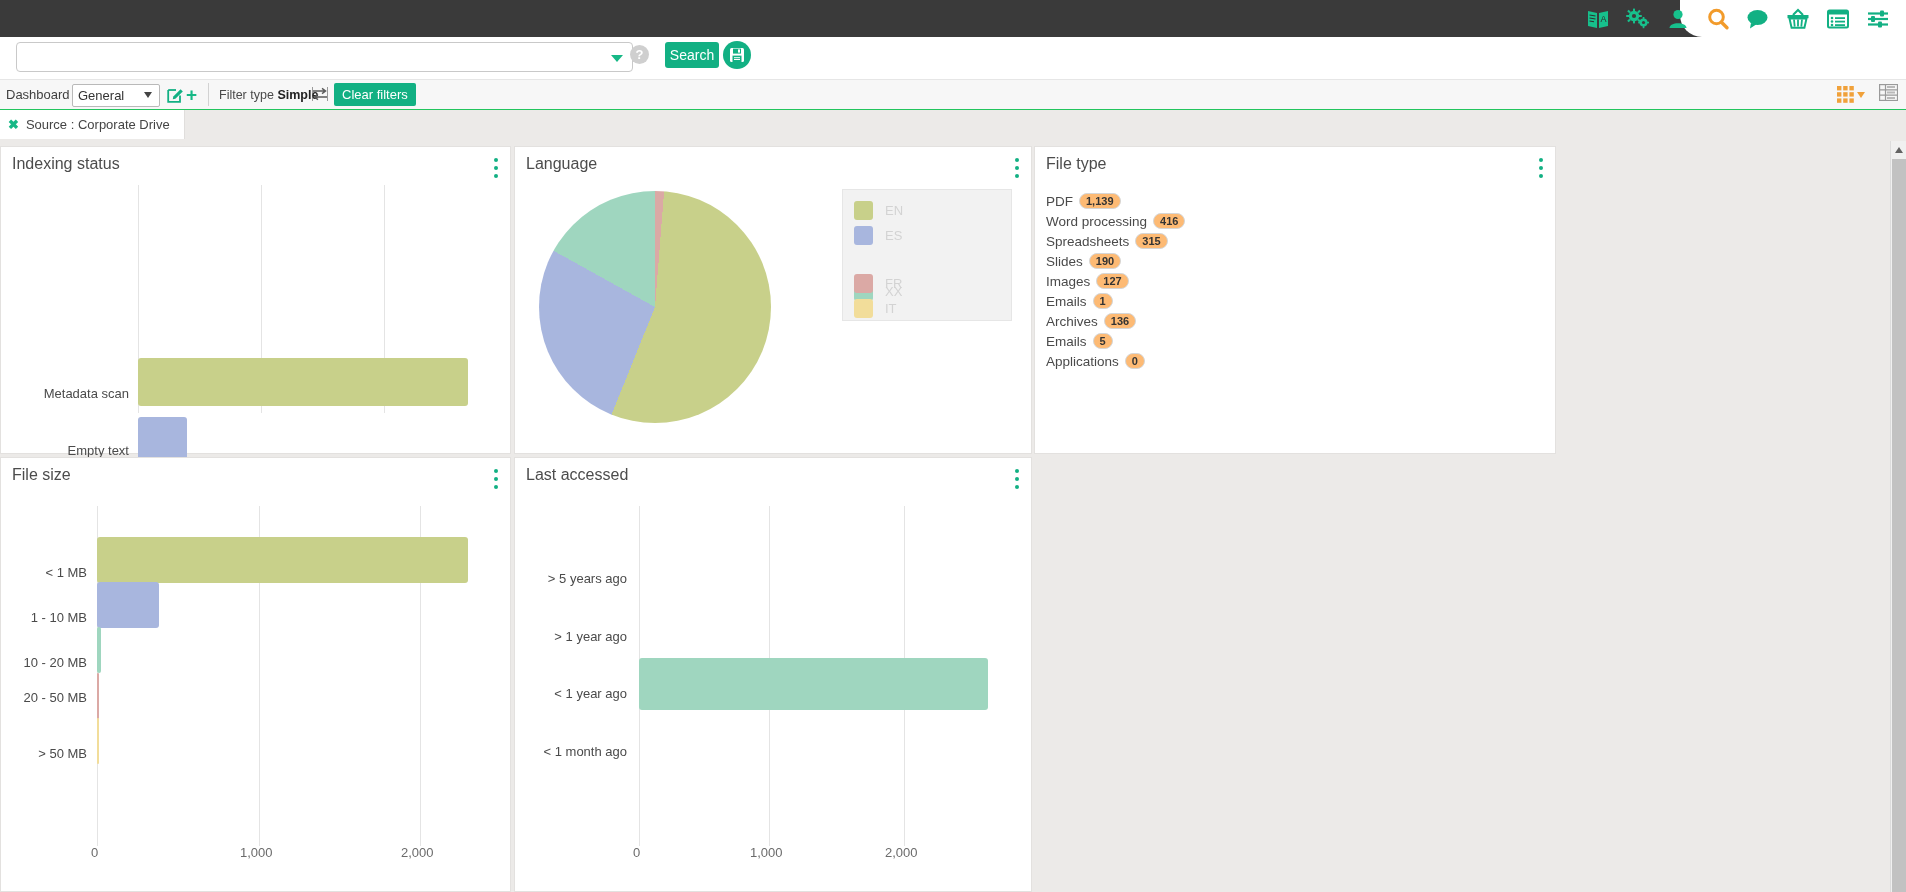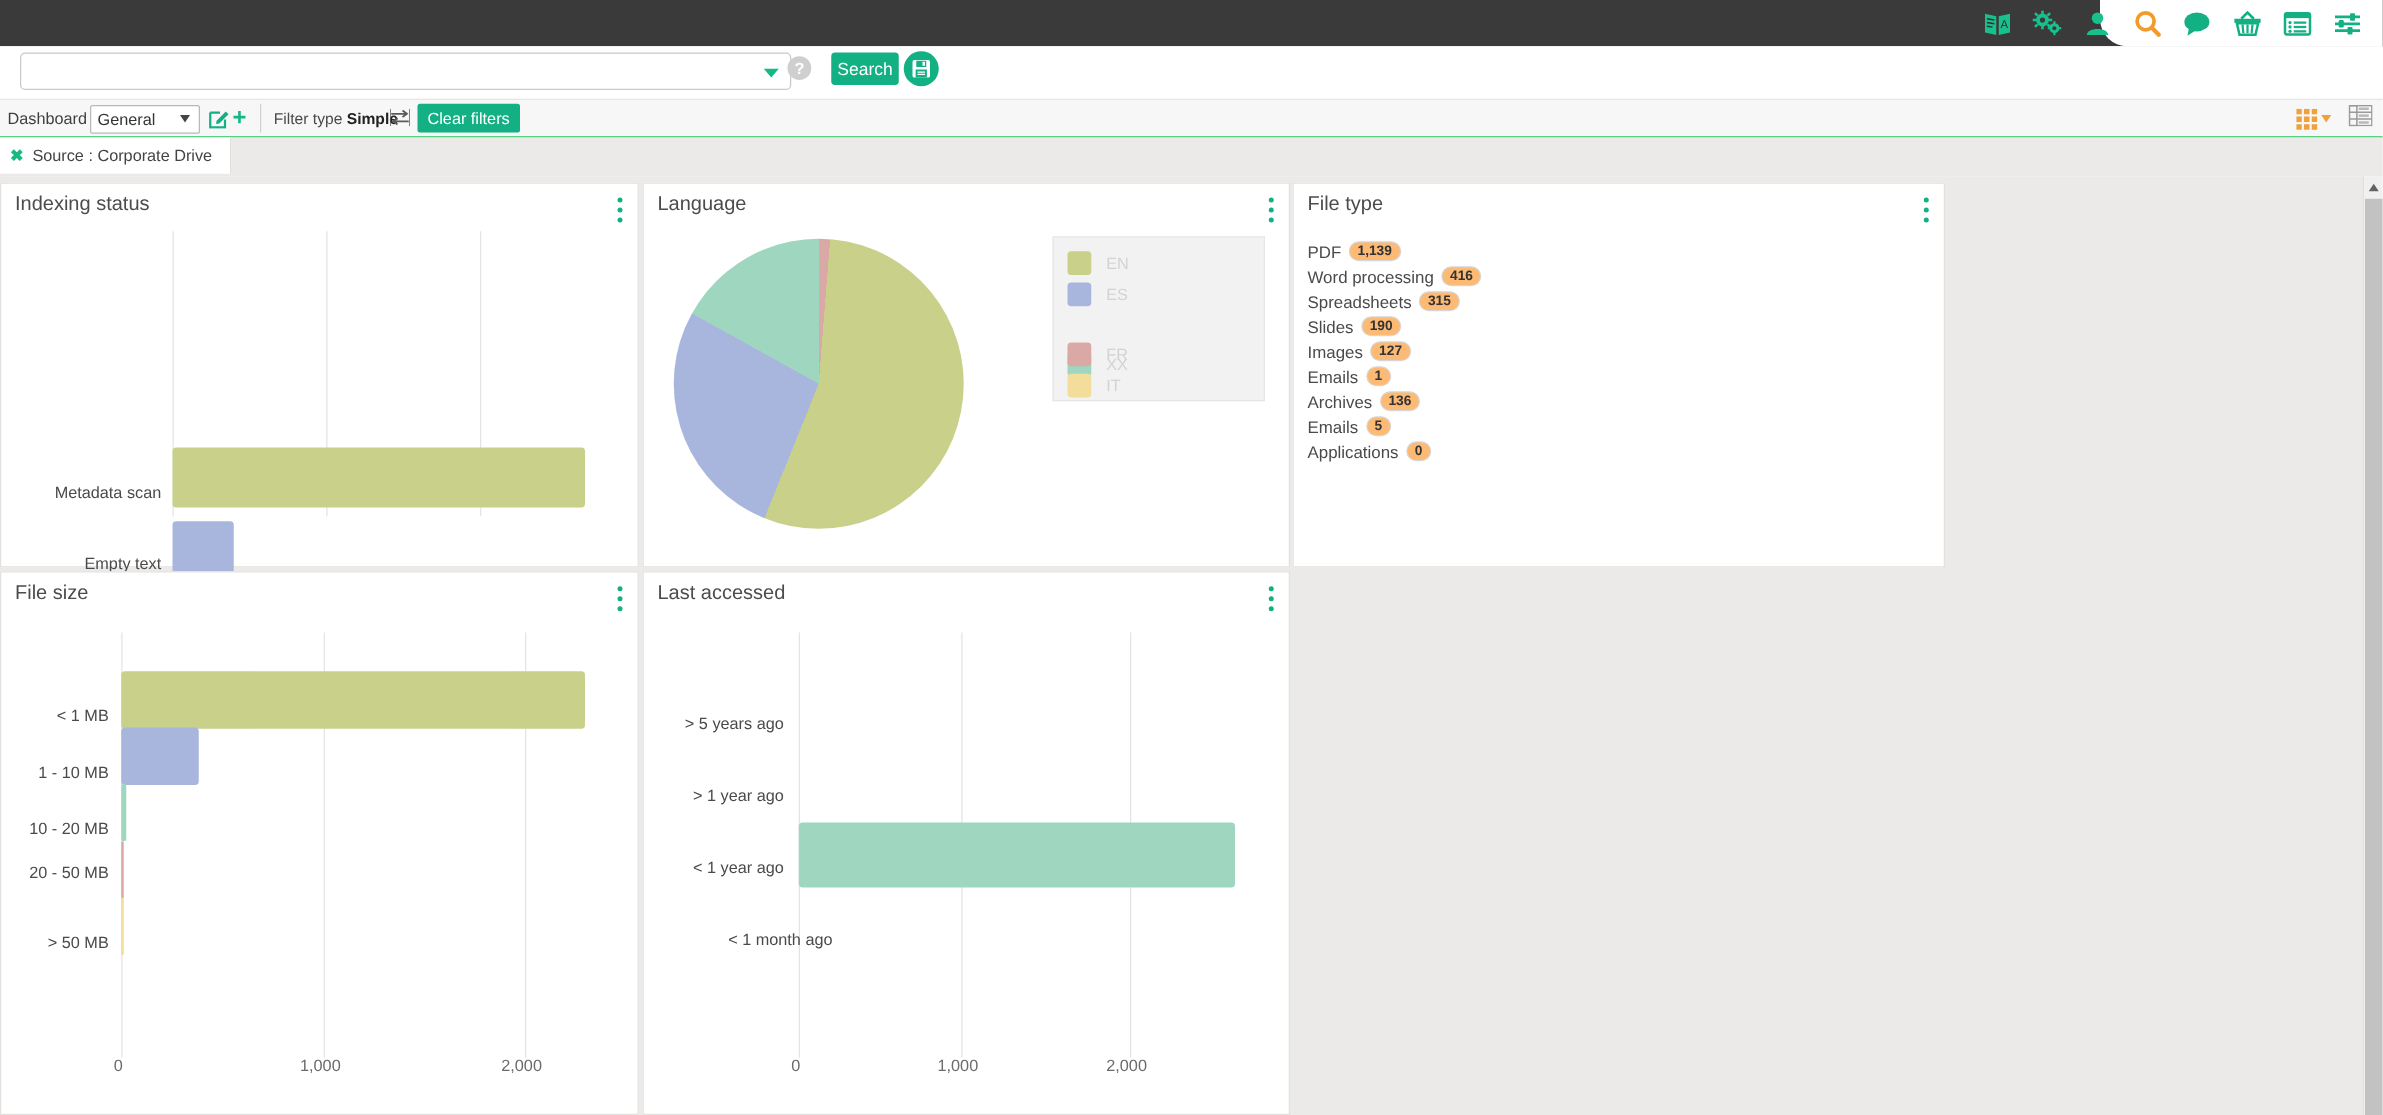--- a/index.html
+++ b/index.html
@@ -522,21 +522,21 @@
 
       <div class="blabel" style="left:0; top:75px; width:112px;">&gt; 5 years ago</div>
       <div class="bar" style="left:124px; top:46px; width:0px; height:50px; background:#c8d08a;"></div>
 
       <div class="blabel" style="left:0; top:133px; width:112px;">&gt; 1 year ago</div>
       <div class="bar" style="left:124px; top:104px; width:0px; height:50px; background:#a8b6de;"></div>
 
       <div class="blabel" style="left:0; top:190px; width:112px;">&lt; 1 year ago</div>
       <div class="bar" style="left:124px; top:162px; width:349px; height:52px; background:#9fd6bf;"></div>
 
-      <div class="blabel" style="left:0; top:248px; width:112px;margin-left:39px;">&lt; 1 month ago</div>
+      <div class="blabel" style="left:0; top:248px; width:112px;">&lt; 1 month ago</div>
       <div class="bar" style="left:124px; top:220px; width:0px; height:50px; background:#dba9a5;"></div>
 
       <div class="xtick" style="left:118px; top:349px; color:#6b6b6b;">0</div>
       <div class="xtick" style="left:235px; top:349px; color:#6b6b6b;">1,000</div>
       <div class="xtick" style="left:370px; top:349px; color:#6b6b6b;">2,000</div>
     </div>
   </div>
 
 </div>
 

